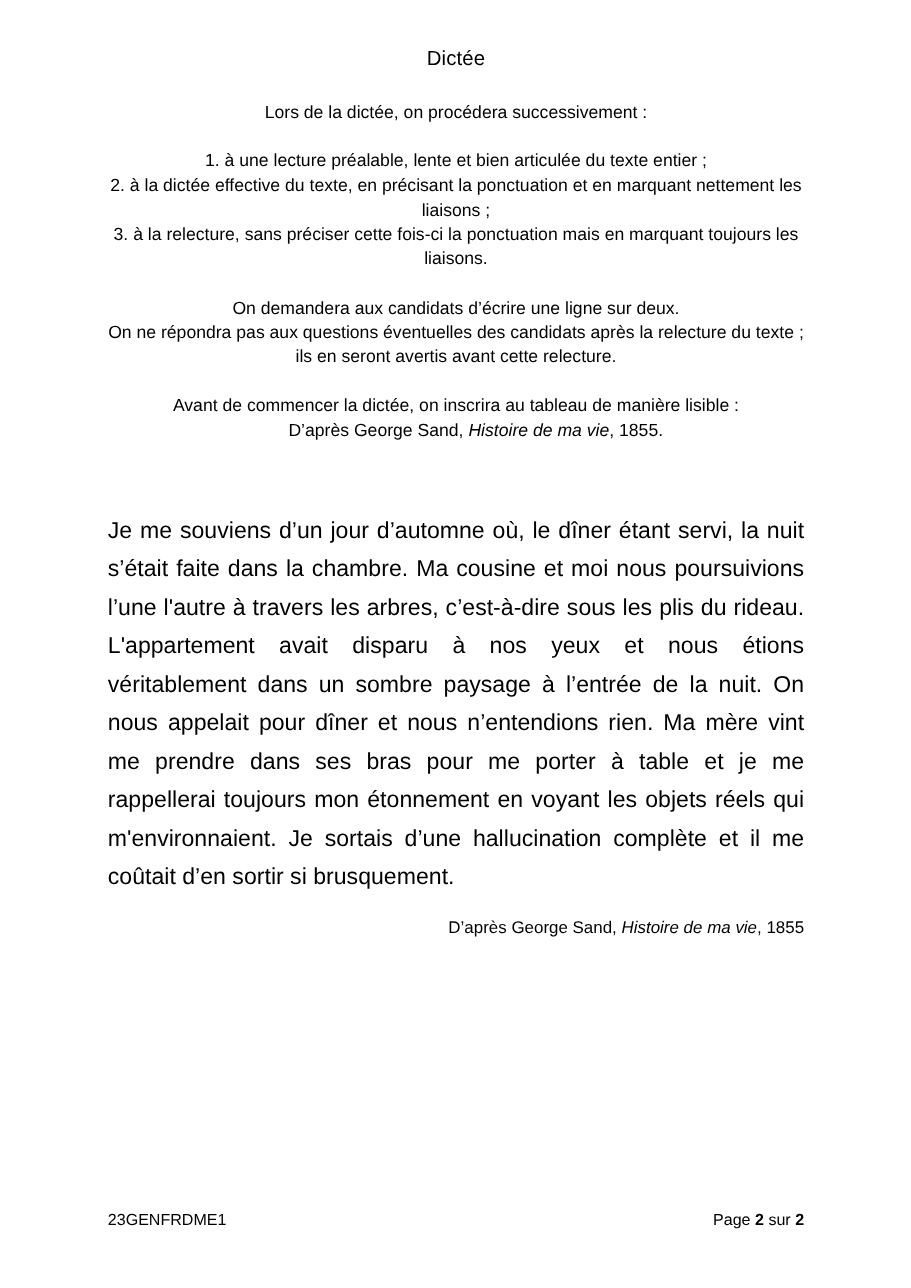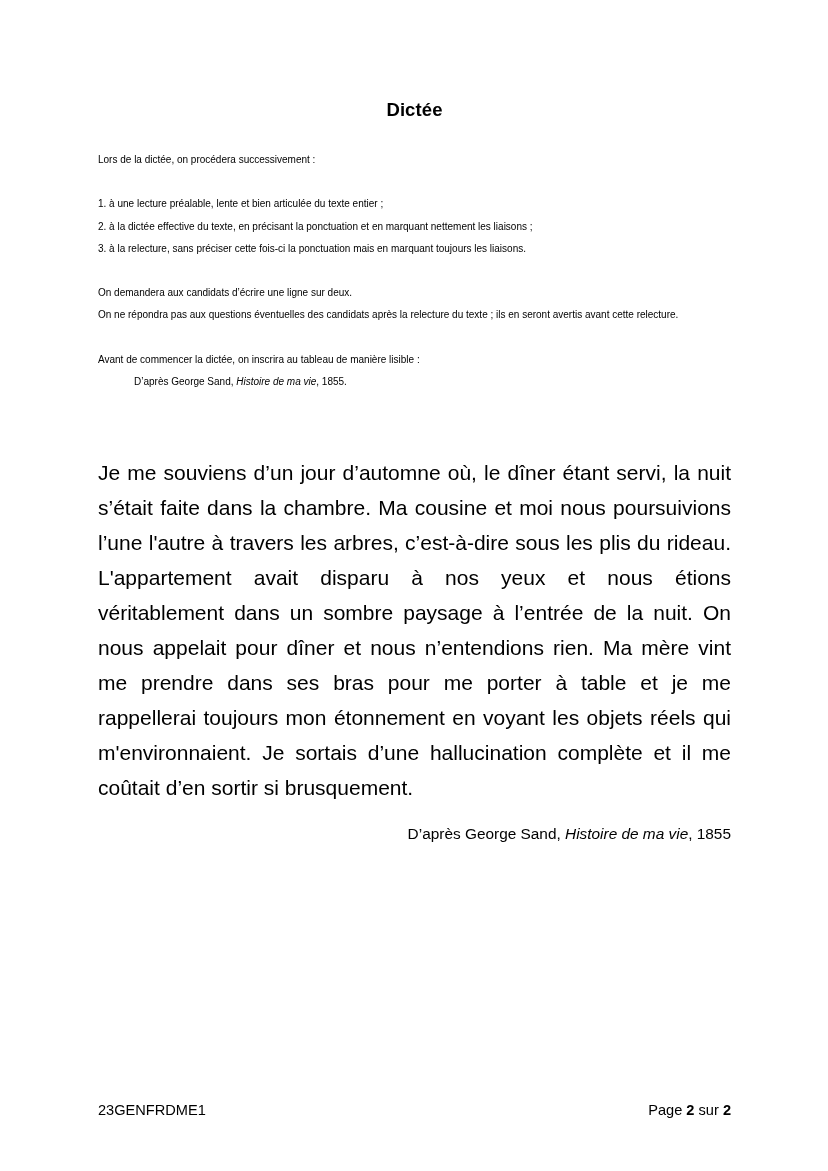--- a/index.html
+++ b/index.html
@@ -29,32 +29,32 @@
   .content {
     position: absolute;
     left: 98px;
     top: 0;
     width: 633px;
   }
 
   .doc-title {
     text-align: center;
     font-size: 18.5px;
-    font-weight: bold;
+    font-weight: normal;
     letter-spacing: 0.1px;
     margin: 0;
-    padding-top: 99px;
+    padding-top: 42px;
     line-height: 22px;
   }
 
   .block {
-    font-size: 10px;
+    font-size: 16px;
     line-height: 22.3px;
     margin: 0;
-    text-align: left;
+    text-align: center;
   }
 
   .intro-line {
     padding-top: 28px;
   }
 
   .steps {
     padding-top: 22px;
   }
 

